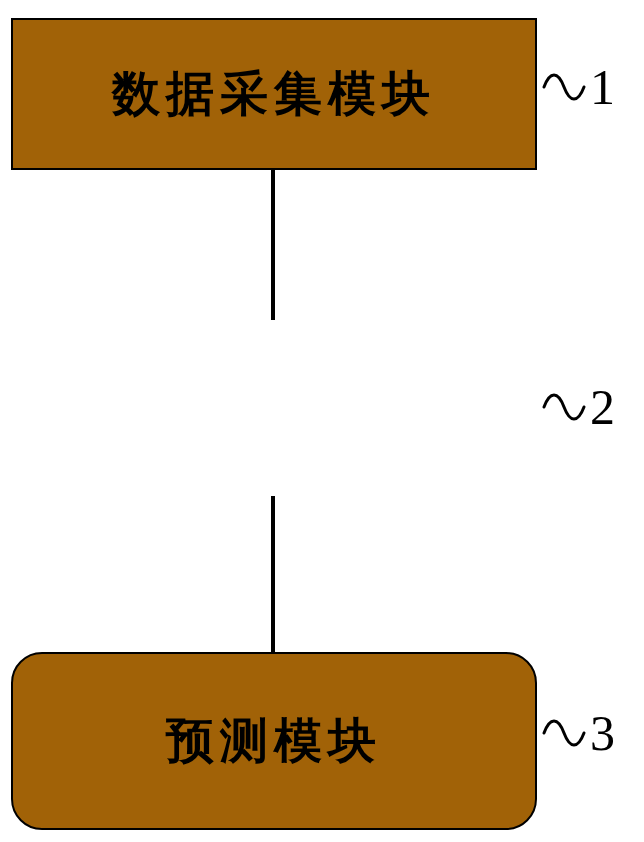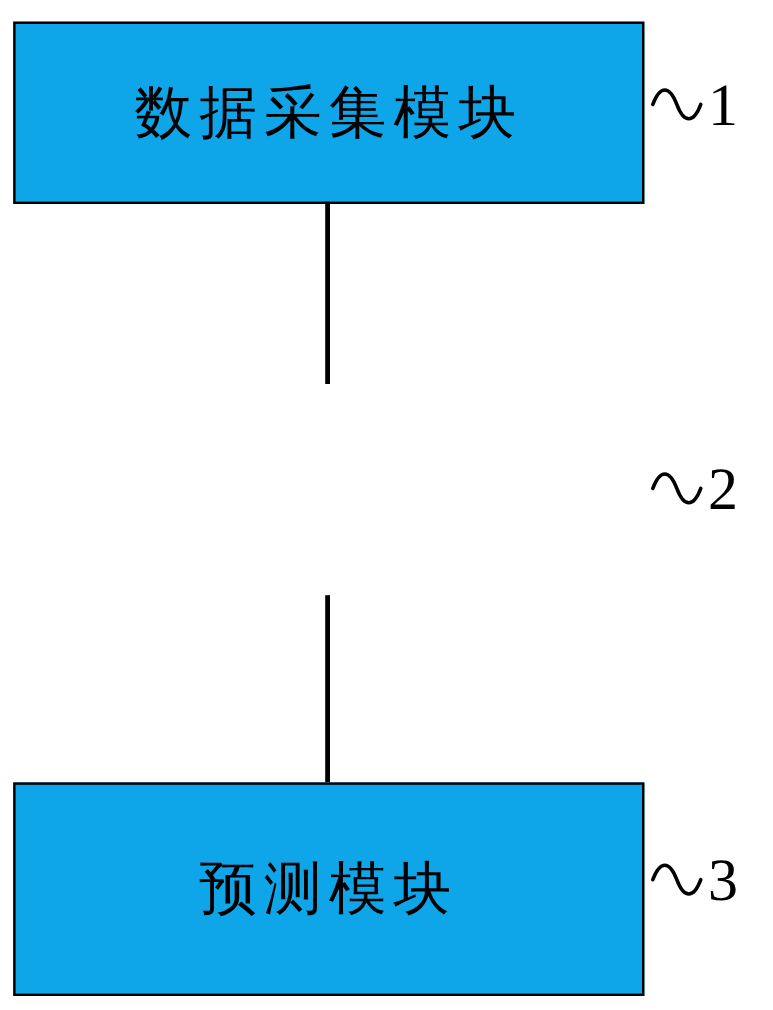--- a/index.html
+++ b/index.html
@@ -13,25 +13,26 @@
       width: 644px;
       height: 842px;
       background: #ffffff;
       overflow: hidden;
     }
     .module-box {
       position: absolute;
       left: 11px;
       width: 522px;
       border: 2px solid #000000;
-      background: #0ea5e9;
+      background: #a16207;
       display: flex;
       align-items: center;
       justify-content: center;
       box-sizing: content-box;
+      font-weight: bold;
     }
     .module-box .label {
       font-size: 48px;
       color: #000000;
       letter-spacing: 6px;
       white-space: nowrap;
     }
     .connector {
       position: absolute;
       left: 271px;
@@ -60,21 +61,21 @@
 
   <div class="module-box" style="top: 18px; height: 148px;">
     <span class="label">数据采集模块</span>
   </div>
 
   <div class="connector" style="top: 168px; height: 152px;"></div>
 
 
   <div class="connector" style="top: 496px; height: 156px;"></div>
 
-  <div class="module-box" style="top: 652px; height: 174px;">
+  <div class="module-box" style="top: 652px; height: 174px; border-radius: 31px;">
     <span class="label">预测模块</span>
   </div>
 
   <div class="ref-label" style="left: 542px; top: 62px;">
     <svg class="squiggle" width="44" height="40" viewBox="0 0 44 40">
       <path d="M2,20 C8,4 16,4 22,20 C28,36 36,36 42,20" fill="none" stroke="#000000" stroke-width="3" stroke-linecap="round"></path>
     </svg>
     <span class="ref-num">1</span>
   </div>
 

